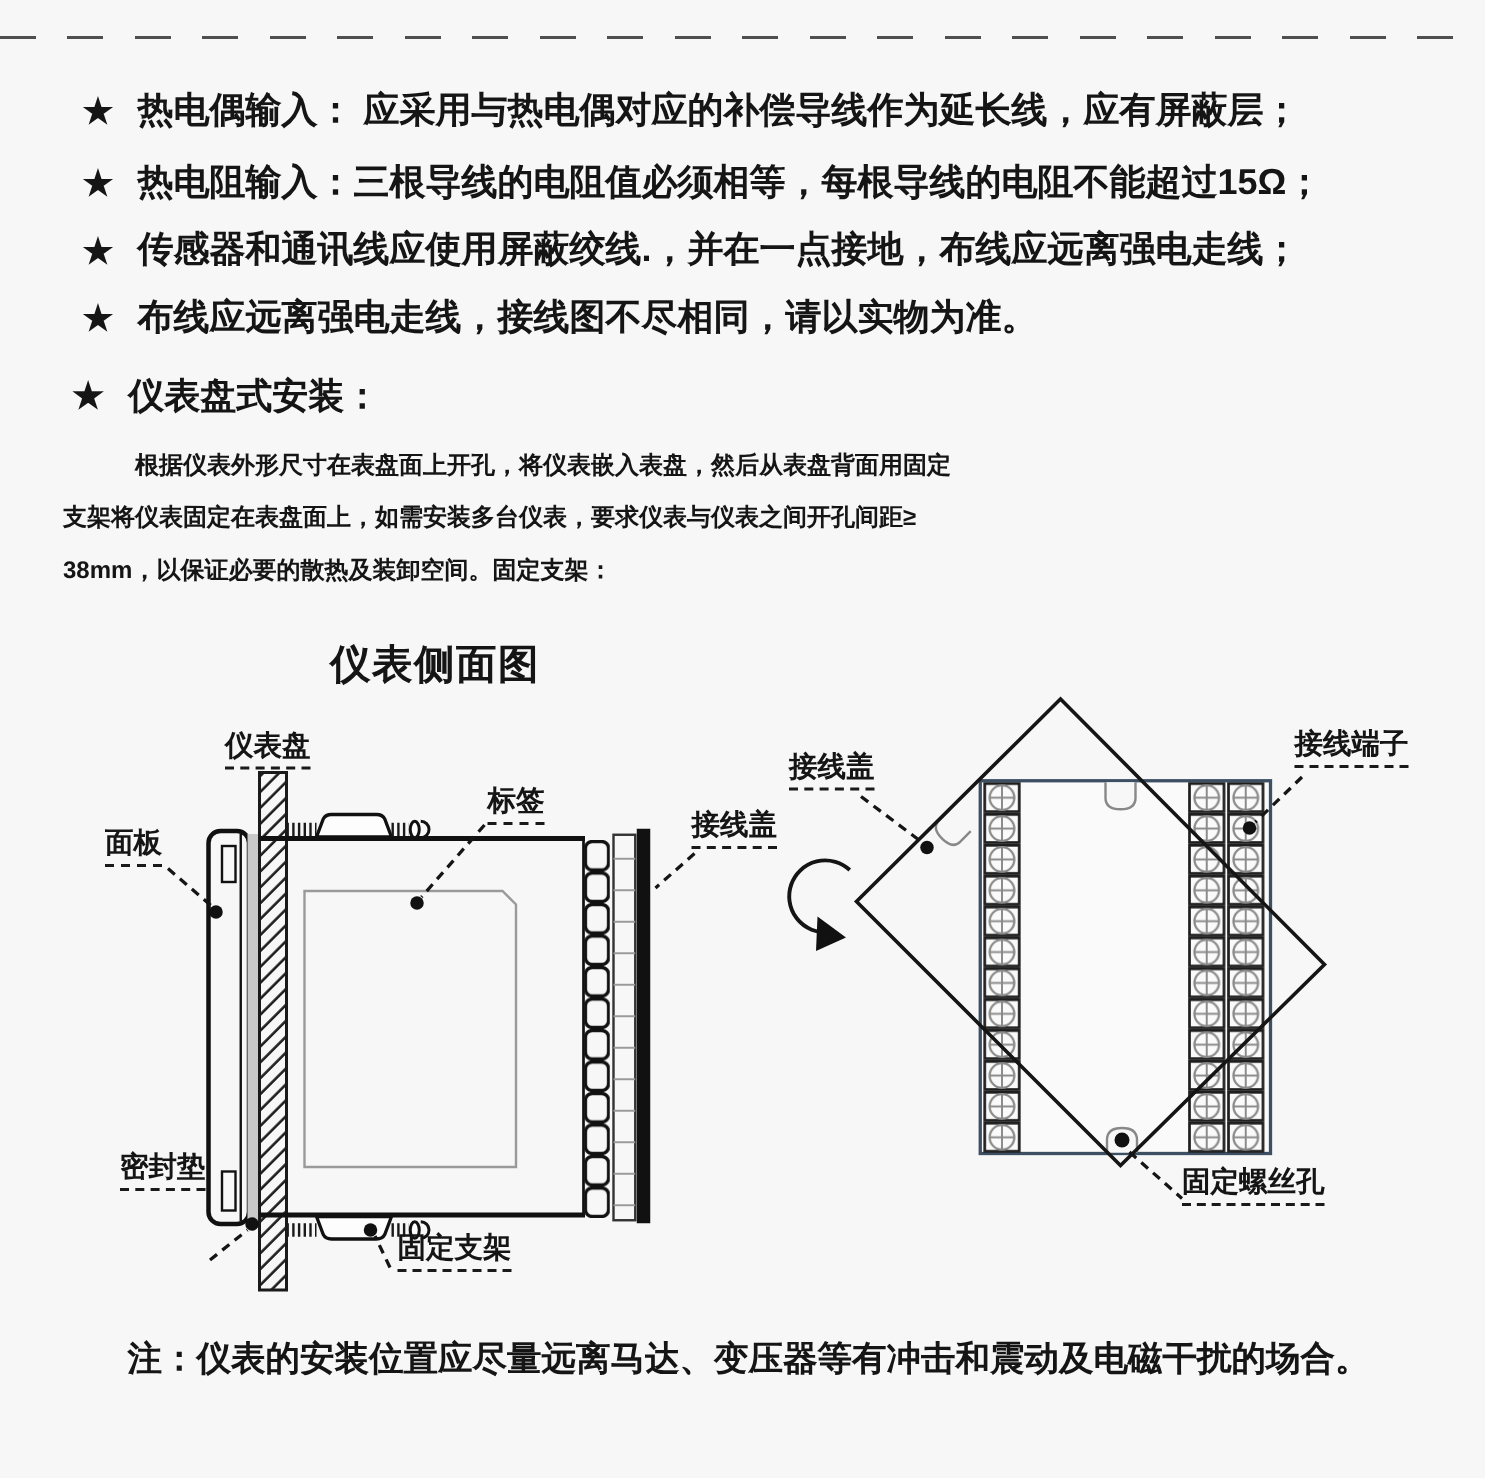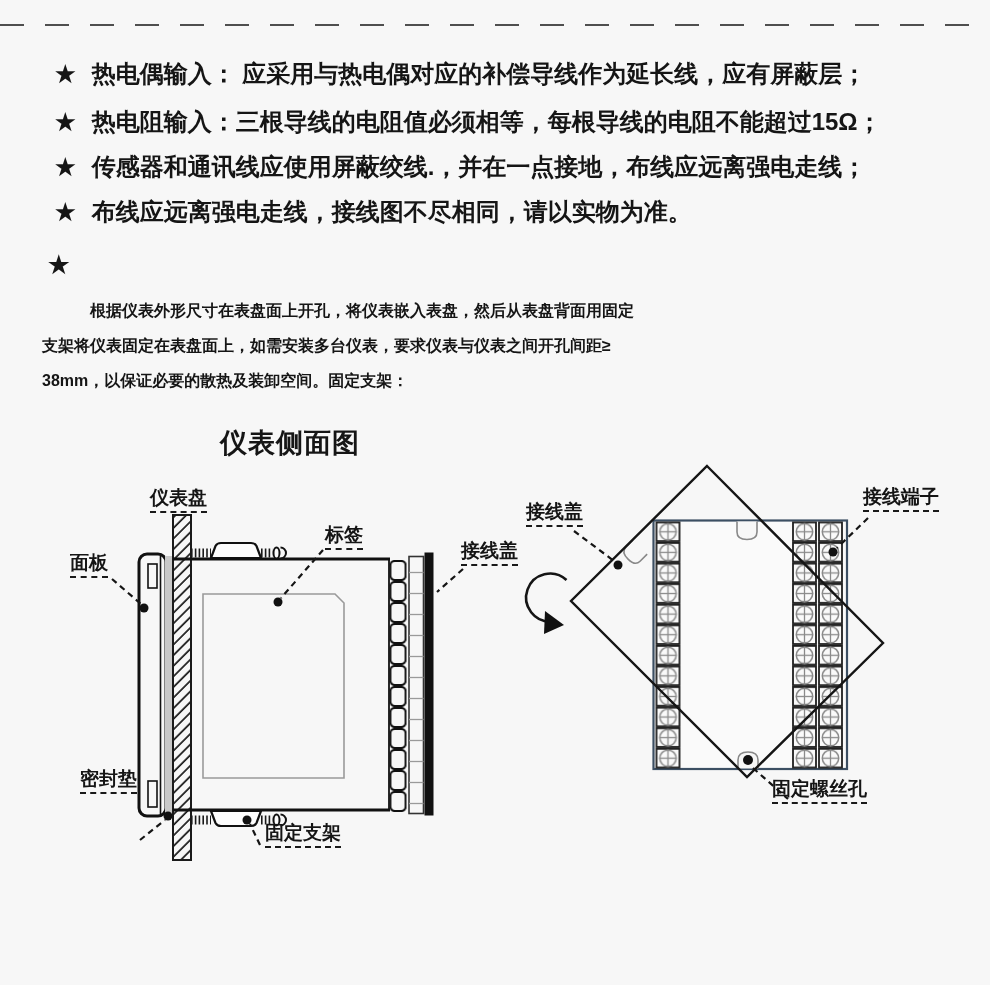--- a/index.html
+++ b/index.html
@@ -46,20 +46,21 @@
     <span class="star">★</span>
     <span>传感器和通讯线应使用屏蔽绞线.，并在一点接地，布线应远离强电走线；</span>
   </div>
   <div class="bullet" style="top:198px">
     <span class="star">★</span>
     <span>布线应远离强电走线，接线图不尽相同，请以实物为准。</span>
   </div>
 
   <div class="heading" style="top:251px">
     <span class="star">★</span>
+    <span>仪表盘式安装：</span>
   </div>
 
   <div>
     <div class="para-line" style="left:90px; top:297px">根据仪表外形尺寸在表盘面上开孔，将仪表嵌入表盘，然后从表盘背面用固定</div>
     <div class="para-line" style="left:42px; top:332px">支架将仪表固定在表盘面上，如需安装多台仪表，要求仪表与仪表之间开孔间距≥</div>
     <div class="para-line" style="left:42px; top:367px">38mm，以保证必要的散热及装卸空间。固定支架：</div>
   </div>
 
   <div class="fig-title" style="left:220px; top:425px">仪表侧面图</div>
 
@@ -170,16 +171,17 @@
   </svg>
 
   <div class="callout" style="left:150px; top:488px"><span>仪表盘</span></div>
   <div class="callout" style="left:70px;  top:553px"><span>面板</span></div>
   <div class="callout" style="left:325px; top:525px"><span>标签</span></div>
   <div class="callout" style="left:461px; top:541px"><span>接线盖</span></div>
   <div class="callout" style="left:80px;  top:769px"><span>密封垫</span></div>
   <div class="callout" style="left:265px; top:823px"><span>固定支架</span></div>
   <div class="callout" style="left:526px; top:502px"><span>接线盖</span></div>
   <div class="callout" style="left:863px; top:487px"><span>接线端子</span></div>
-  <div class="callout" style="left:772px; top:779px"><span>固定螺丝孔</span></div>
+  <div class="callout" style="left:788px; top:779px"><span>固定螺丝孔</span></div>
 
+  <div class="note">注：仪表的安装位置应尽量远离马达、变压器等有冲击和震动及电磁干扰的场合。</div>
 
 </div>
 
 </body></html>

